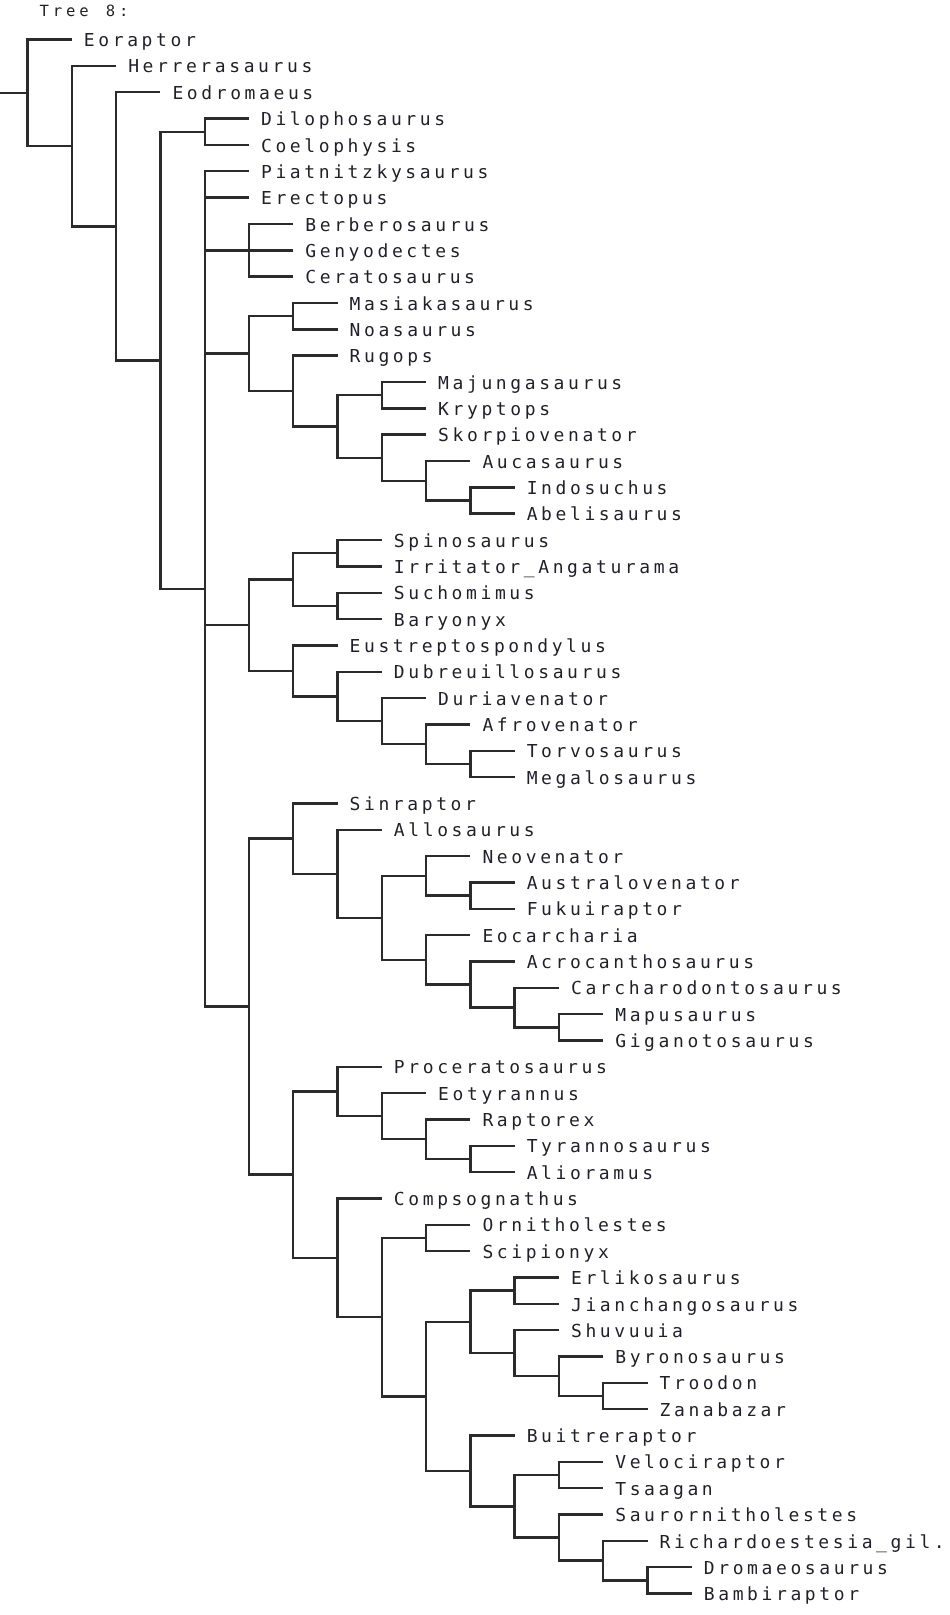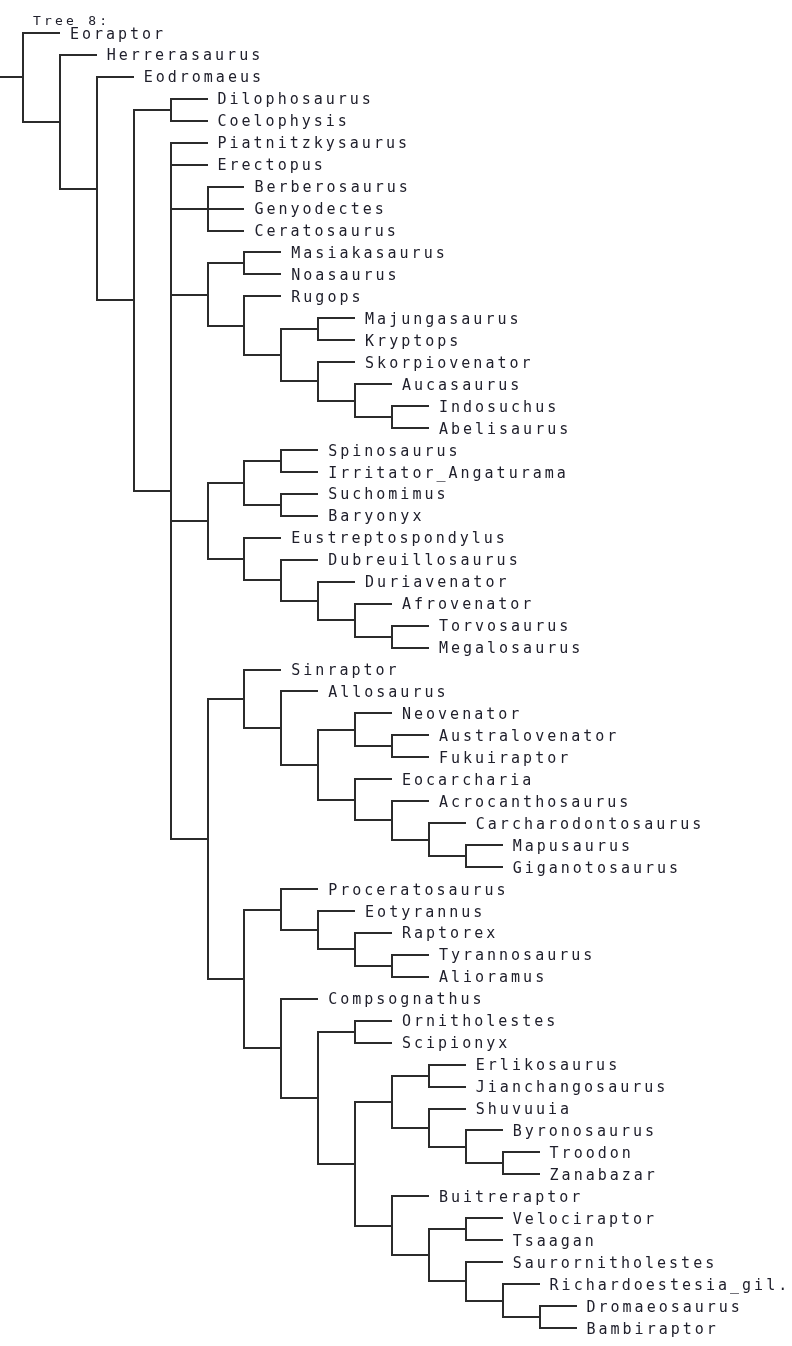--- a/index.html
+++ b/index.html
@@ -12,21 +12,20 @@
     font-family: "DejaVu Sans Mono", monospace;
   }
   .tree-title {
     position: absolute;
     left: 33px;
     top: 2px;
     font: 13px "DejaVu Sans Mono", monospace;
     letter-spacing: 3.2px;
     color: #20202c;
     white-space: pre;
-    margin-top: 11px;
   }
   svg.cladogram {
     position: absolute;
     left: 0;
     top: 0;
   }
   svg.cladogram text.lbl {
     font: 15px "DejaVu Sans Mono", monospace;
     letter-spacing: 3px;
     white-space: pre;

